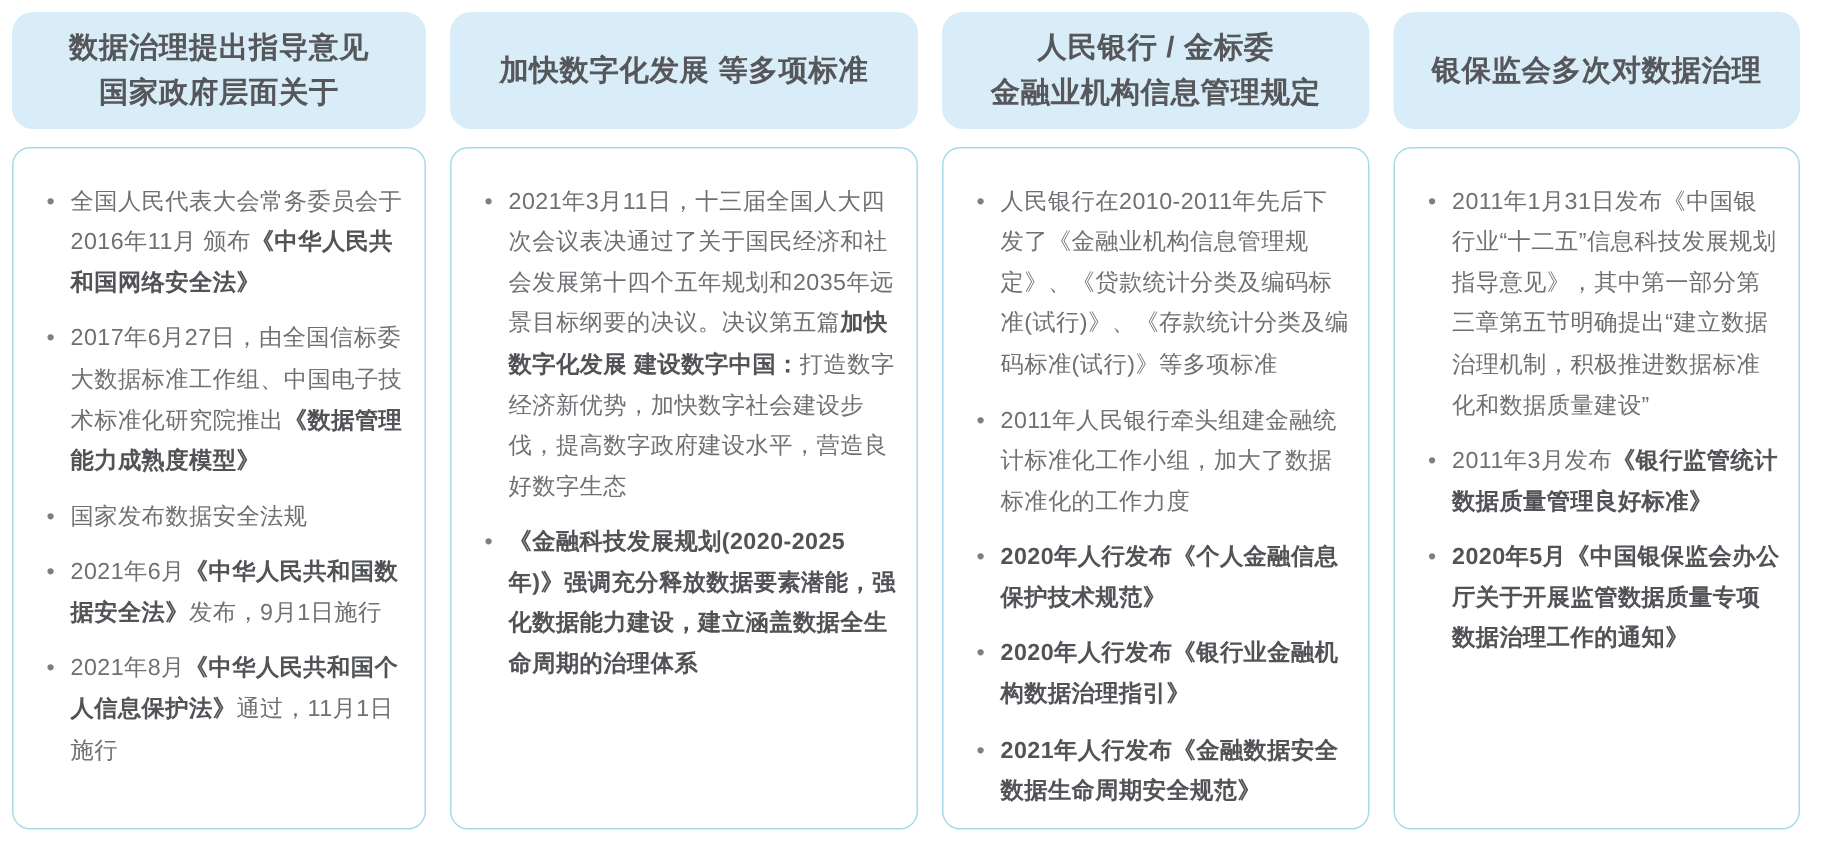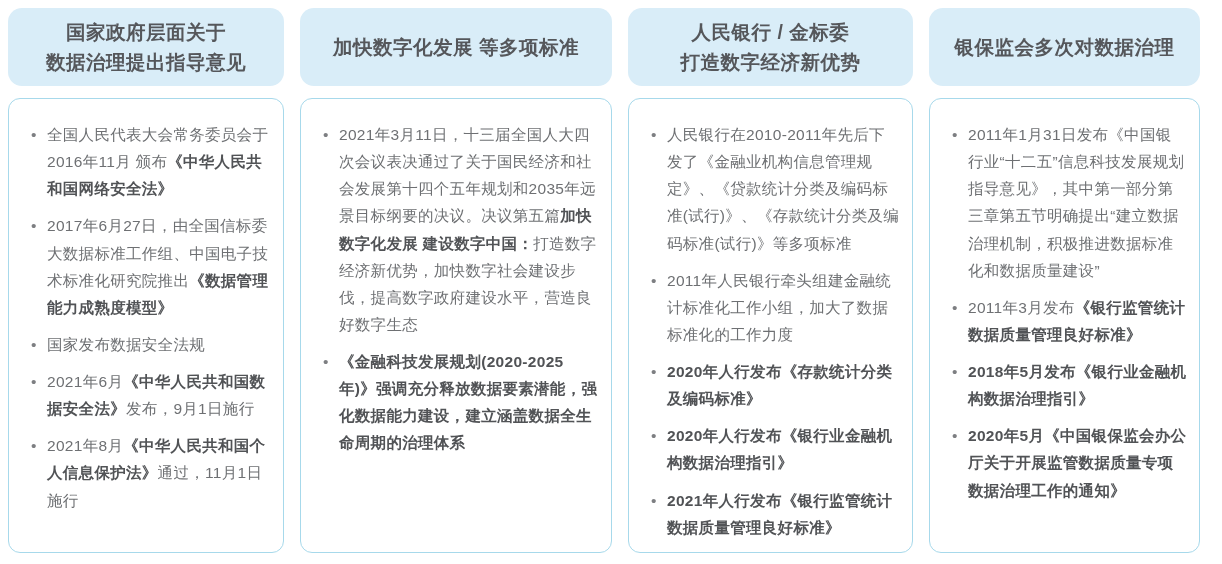--- a/index.html
+++ b/index.html
@@ -74,22 +74,22 @@
   .seg { color: var(--body-text); text-align: center; }
   .seg.bold { font-weight: 700; color: var(--bold-text); }
 </style>
 </head>
 <body>
 
 <div class="board">
 
   <section class="column">
     <header class="col-header">
+      <span>数据治理提出指导意见</span>
       <span>国家政府层面关于</span>
-      <span>数据治理提出指导意见</span>
     </header>
     <div class="col-body">
       <ul class="bullets">
           <li><span class="seg">全国人民代表大会常务委员会于2016年11月 颁布</span><span class="seg bold">《中华人民共和国网络安全法》</span></li>
           <li><span class="seg">2017年6月27日，由全国信标委大数据标准工作组、中国电子技术标准化研究院推出</span><span class="seg bold">《数据管理能力成熟度模型》</span></li>
           <li><span class="seg">国家发布数据安全法规</span></li>
           <li><span class="seg">2021年6月</span><span class="seg bold">《中华人民共和国数据安全法》</span><span class="seg">发布，9月1日施行</span></li>
           <li><span class="seg">2021年8月</span><span class="seg bold">《中华人民共和国个人信息保护法》</span><span class="seg">通过，11月1日施行</span></li>
         </ul>
     </div>
@@ -103,41 +103,40 @@
       <ul class="bullets">
           <li><span class="seg">2021年3月11日，十三届全国人大四次会议表决通过了关于国民经济和社会发展第十四个五年规划和2035年远景目标纲要的决议。决议第五篇</span><span class="seg bold">加快数字化发展 建设数字中国：</span><span class="seg">打造数字经济新优势，加快数字社会建设步伐，提高数字政府建设水平，营造良好数字生态</span></li>
           <li><span class="seg bold">《金融科技发展规划(2020-2025年)》强调充分释放数据要素潜能，强化数据能力建设，建立涵盖数据全生命周期的治理体系</span></li>
         </ul>
     </div>
   </section>
 
   <section class="column">
     <header class="col-header">
       <span>人民银行 / 金标委</span>
-      <span>打造数字经济新优势</span>
+      <span>金融业机构信息管理规定</span>
     </header>
     <div class="col-body">
       <ul class="bullets">
           <li><span class="seg">人民银行在2010-2011年先后下发了《金融业机构信息管理规定》、《贷款统计分类及编码标准(试行)》、《存款统计分类及编码标准(试行)》等多项标准</span></li>
           <li><span class="seg">2011年人民银行牵头组建金融统计标准化工作小组，加大了数据标准化的工作力度</span></li>
-          <li><span class="seg bold">2020年人行发布《存款统计分类及编码标准》</span></li>
+          <li><span class="seg bold">2020年人行发布《个人金融信息保护技术规范》</span></li>
           <li><span class="seg bold">2020年人行发布《银行业金融机构数据治理指引》</span></li>
-          <li><span class="seg bold">2021年人行发布《银行监管统计数据质量管理良好标准》</span></li>
+          <li><span class="seg bold">2021年人行发布《金融数据安全数据生命周期安全规范》</span></li>
           <li></li>
         </ul>
     </div>
   </section>
 
   <section class="column">
     <header class="col-header">
       <span>银保监会多次对数据治理</span>
     </header>
     <div class="col-body">
       <ul class="bullets">
           <li><span class="seg">2011年1月31日发布《中国银行业“十二五”信息科技发展规划指导意见》，其中第一部分第三章第五节明确提出“建立数据治理机制，积极推进数据标准化和数据质量建设”</span></li>
           <li><span class="seg">2011年3月发布</span><span class="seg bold">《银行监管统计数据质量管理良好标准》</span></li>
-          <li><span class="seg bold">2018年5月发布《银行业金融机构数据治理指引》</span></li>
           <li><span class="seg bold">2020年5月《中国银保监会办公厅关于开展监管数据质量专项数据治理工作的通知》</span></li>
         </ul>
     </div>
   </section>
 
 </div>
 
 </body></html>

